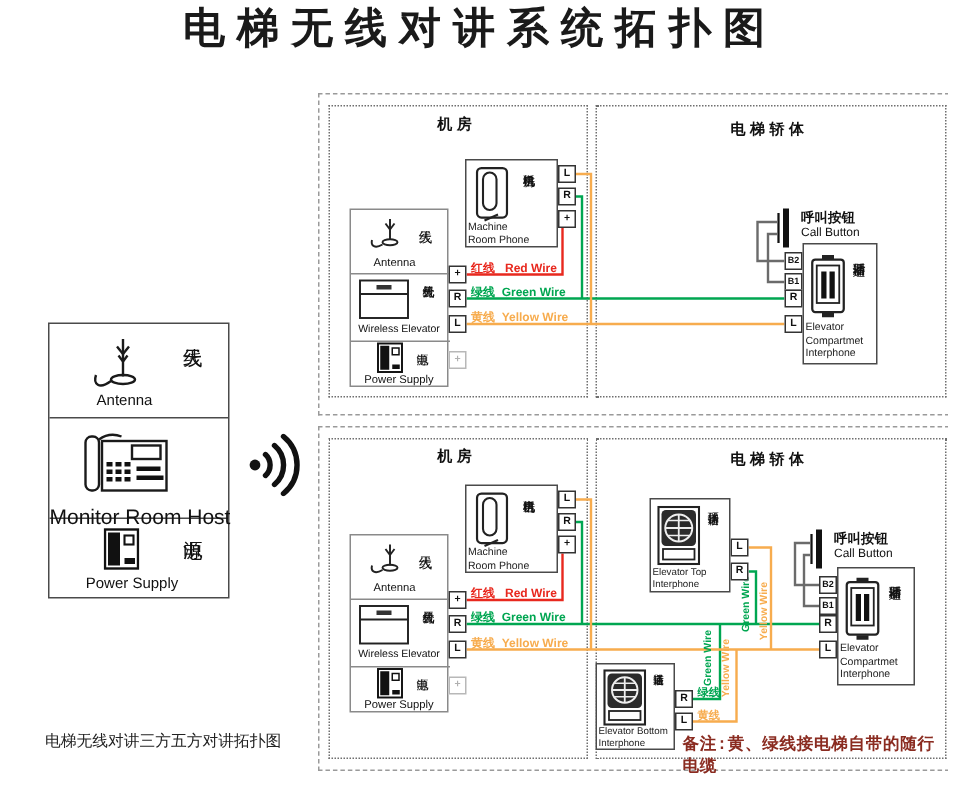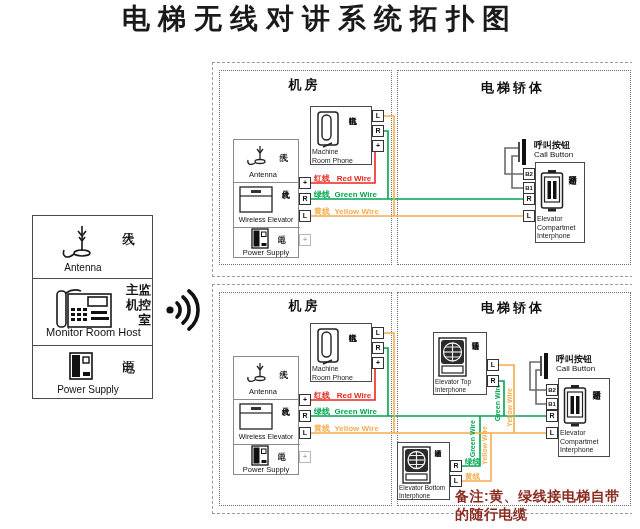--- a/index.html
+++ b/index.html
@@ -5,37 +5,37 @@
   html,body{margin:0;padding:0;background:#fff;}
   #canvas{position:relative;width:632px;height:529px;background:#fff;overflow:hidden;
           font-family:"Liberation Sans","DejaVu Sans",sans-serif;color:#111;}
   .abs{position:absolute;}
   .title-zh{position:absolute;left:0;top:0;width:640px;text-align:center;
             font-size:28px;font-weight:bold;letter-spacing:8px;color:#1a1a1a;}
   .title-en{position:absolute;left:0;top:33px;width:640px;text-align:center;
             font-size:14.5px;font-weight:bold;color:#1a1a1a;}
   .dashed-outer{position:absolute;border:1px dashed #9a9a9a;}
   .dashed-inner{position:absolute;border:1px dotted #6f6f6f;}
-  .sec-title{position:absolute;font-weight:bold;font-size:13px;letter-spacing:3px;color:#111;text-align:center;}
+  .sec-title{position:absolute;font-weight:bold;font-size:10px;letter-spacing:3px;color:#111;text-align:center;}
   .box{position:absolute;background:#fff;border:1px solid #8a8a8a;box-sizing:border-box;}
   .box-dark{border-color:#4a4a4a;}
   .legend-row{position:absolute;left:0;width:100%;box-sizing:border-box;}
   .vtext{position:absolute;writing-mode:vertical-rl;text-orientation:upright;line-height:1.08;color:#111;}
   .term{position:absolute;width:12px;height:12px;background:#fff;border:1px solid #333;box-sizing:border-box;
         font-size:7px;font-weight:bold;line-height:10px;text-align:center;color:#111;z-index:6;}
   .term.grey{border-color:#b8b8b8;color:#b0b0b0;}
   .wlabel{position:absolute;font-weight:bold;font-size:8px;white-space:pre;z-index:5;}
   .red-t{color:var(--red-wire);}
   .green-t{color:var(--green-wire);text-align:right;}
   .yellow-t{color:var(--yellow-wire);}
   .en-s{position:absolute;font-size:7px;line-height:8.5px;color:#222;}
   .en-c{position:absolute;font-size:7.5px;color:#111;text-align:center;}
   .riser{position:absolute;writing-mode:vertical-rl;transform:rotate(180deg);
          font-size:7px;font-weight:bold;line-height:1;z-index:5;}
-  .note{position:absolute;font-size:14px;font-weight:bold;letter-spacing:0.5px;color:var(--note-color);}
+  .note{position:absolute;font-size:11px;font-weight:bold;letter-spacing:0.5px;color:var(--note-color);font-family:Liberation Mono, monospace;}
   .footer{position:absolute;font-size:10.5px;color:#222;}
   .mc-title{position:absolute;font-size:15px;font-weight:bold;letter-spacing:3px;color:#111;}
   svg{display:block;}
   #wires{position:absolute;left:0;top:0;z-index:4;}
   .w{fill:none;stroke-width:1.6px;}
   .w-red{stroke:var(--red-wire);}
   .w-green{stroke:var(--green-wire);}
   .w-yellow{stroke:var(--yellow-wire);}
   .w-blk{stroke:#6b6b6b;}
 </style>
@@ -80,26 +80,21 @@
           <rect x="16" y="26" width="4" height="3"></rect>
             <rect x="22" y="26" width="4" height="3"></rect>
             <rect x="28" y="26" width="4" height="3"></rect>
           <rect x="16" y="31" width="4" height="3"></rect>
             <rect x="22" y="31" width="4" height="3"></rect>
             <rect x="28" y="31" width="4" height="3"></rect>
           <rect x="36" y="24" width="16" height="3"></rect>
             <rect x="36" y="30" width="18" height="3"></rect>
         </g>
       </svg>
-      <div class="abs" style="left:82px;top:3px;width:36px;font-size:12.5px;line-height:15px;font-weight:bold;text-align:right;">
-        <div>主监</div>
-        <div>机控</div>
-        <div>室</div>
-      </div>
-      <div class="abs" style="left:0;top:46px;width:121px;text-align:center;font-size:11px;">Monitor Room Host</div>
+      <div class="abs" style="left:0;top:56px;width:121px;font-size:14px;">Monitor Room Host</div>
     </div>
     <div class="legend-row" style="top:131px;height:52px;">
       <svg class="abs" style="left:36px;top:5px;" width="24" height="28" viewBox="0 0 24 28">
         <rect x="1" y="1" width="22" height="26" fill="none" stroke="#111" stroke-width="1.6"></rect>
         <rect x="3" y="3" width="8" height="22" fill="#111"></rect>
         <rect x="14" y="5" width="6" height="6" fill="#fff" stroke="#111" stroke-width="1.4"></rect>
         <rect x="14" y="20" width="7" height="4" fill="#111"></rect>
       </svg>
       <div class="abs" style="left:88px;top:3px;font-size:13px;line-height:16px;">
         <div class="vtext" style="position:static;">电源</div>
@@ -345,14 +340,15 @@
     <div>Interphone</div>
   </div>
   <div class="term" style="left:450px;top:460px;">R</div>
   <div class="term" style="left:450px;top:475px;">L</div>
   <div class="wlabel green-t" style="left:465px;top:457px;font-size:7.5px;">绿线</div>
   <div class="wlabel yellow-t" style="left:465px;top:472px;font-size:7.5px;">黄线</div>
   <div class="riser green-t" style="left:469px;top:420px;">Green Wire</div>
   <div class="riser yellow-t" style="left:481px;top:426px;">Yellow Wire</div>
 
   <div class="note" style="left:455px;top:488px;">备注:黄、绿线接电梯自带的随行电缆</div>
+  <div class="footer" style="left:30px;top:487px;">电梯无线对讲三方五方对讲拓扑图</div>
 
 </div>
 
 </body></html>

